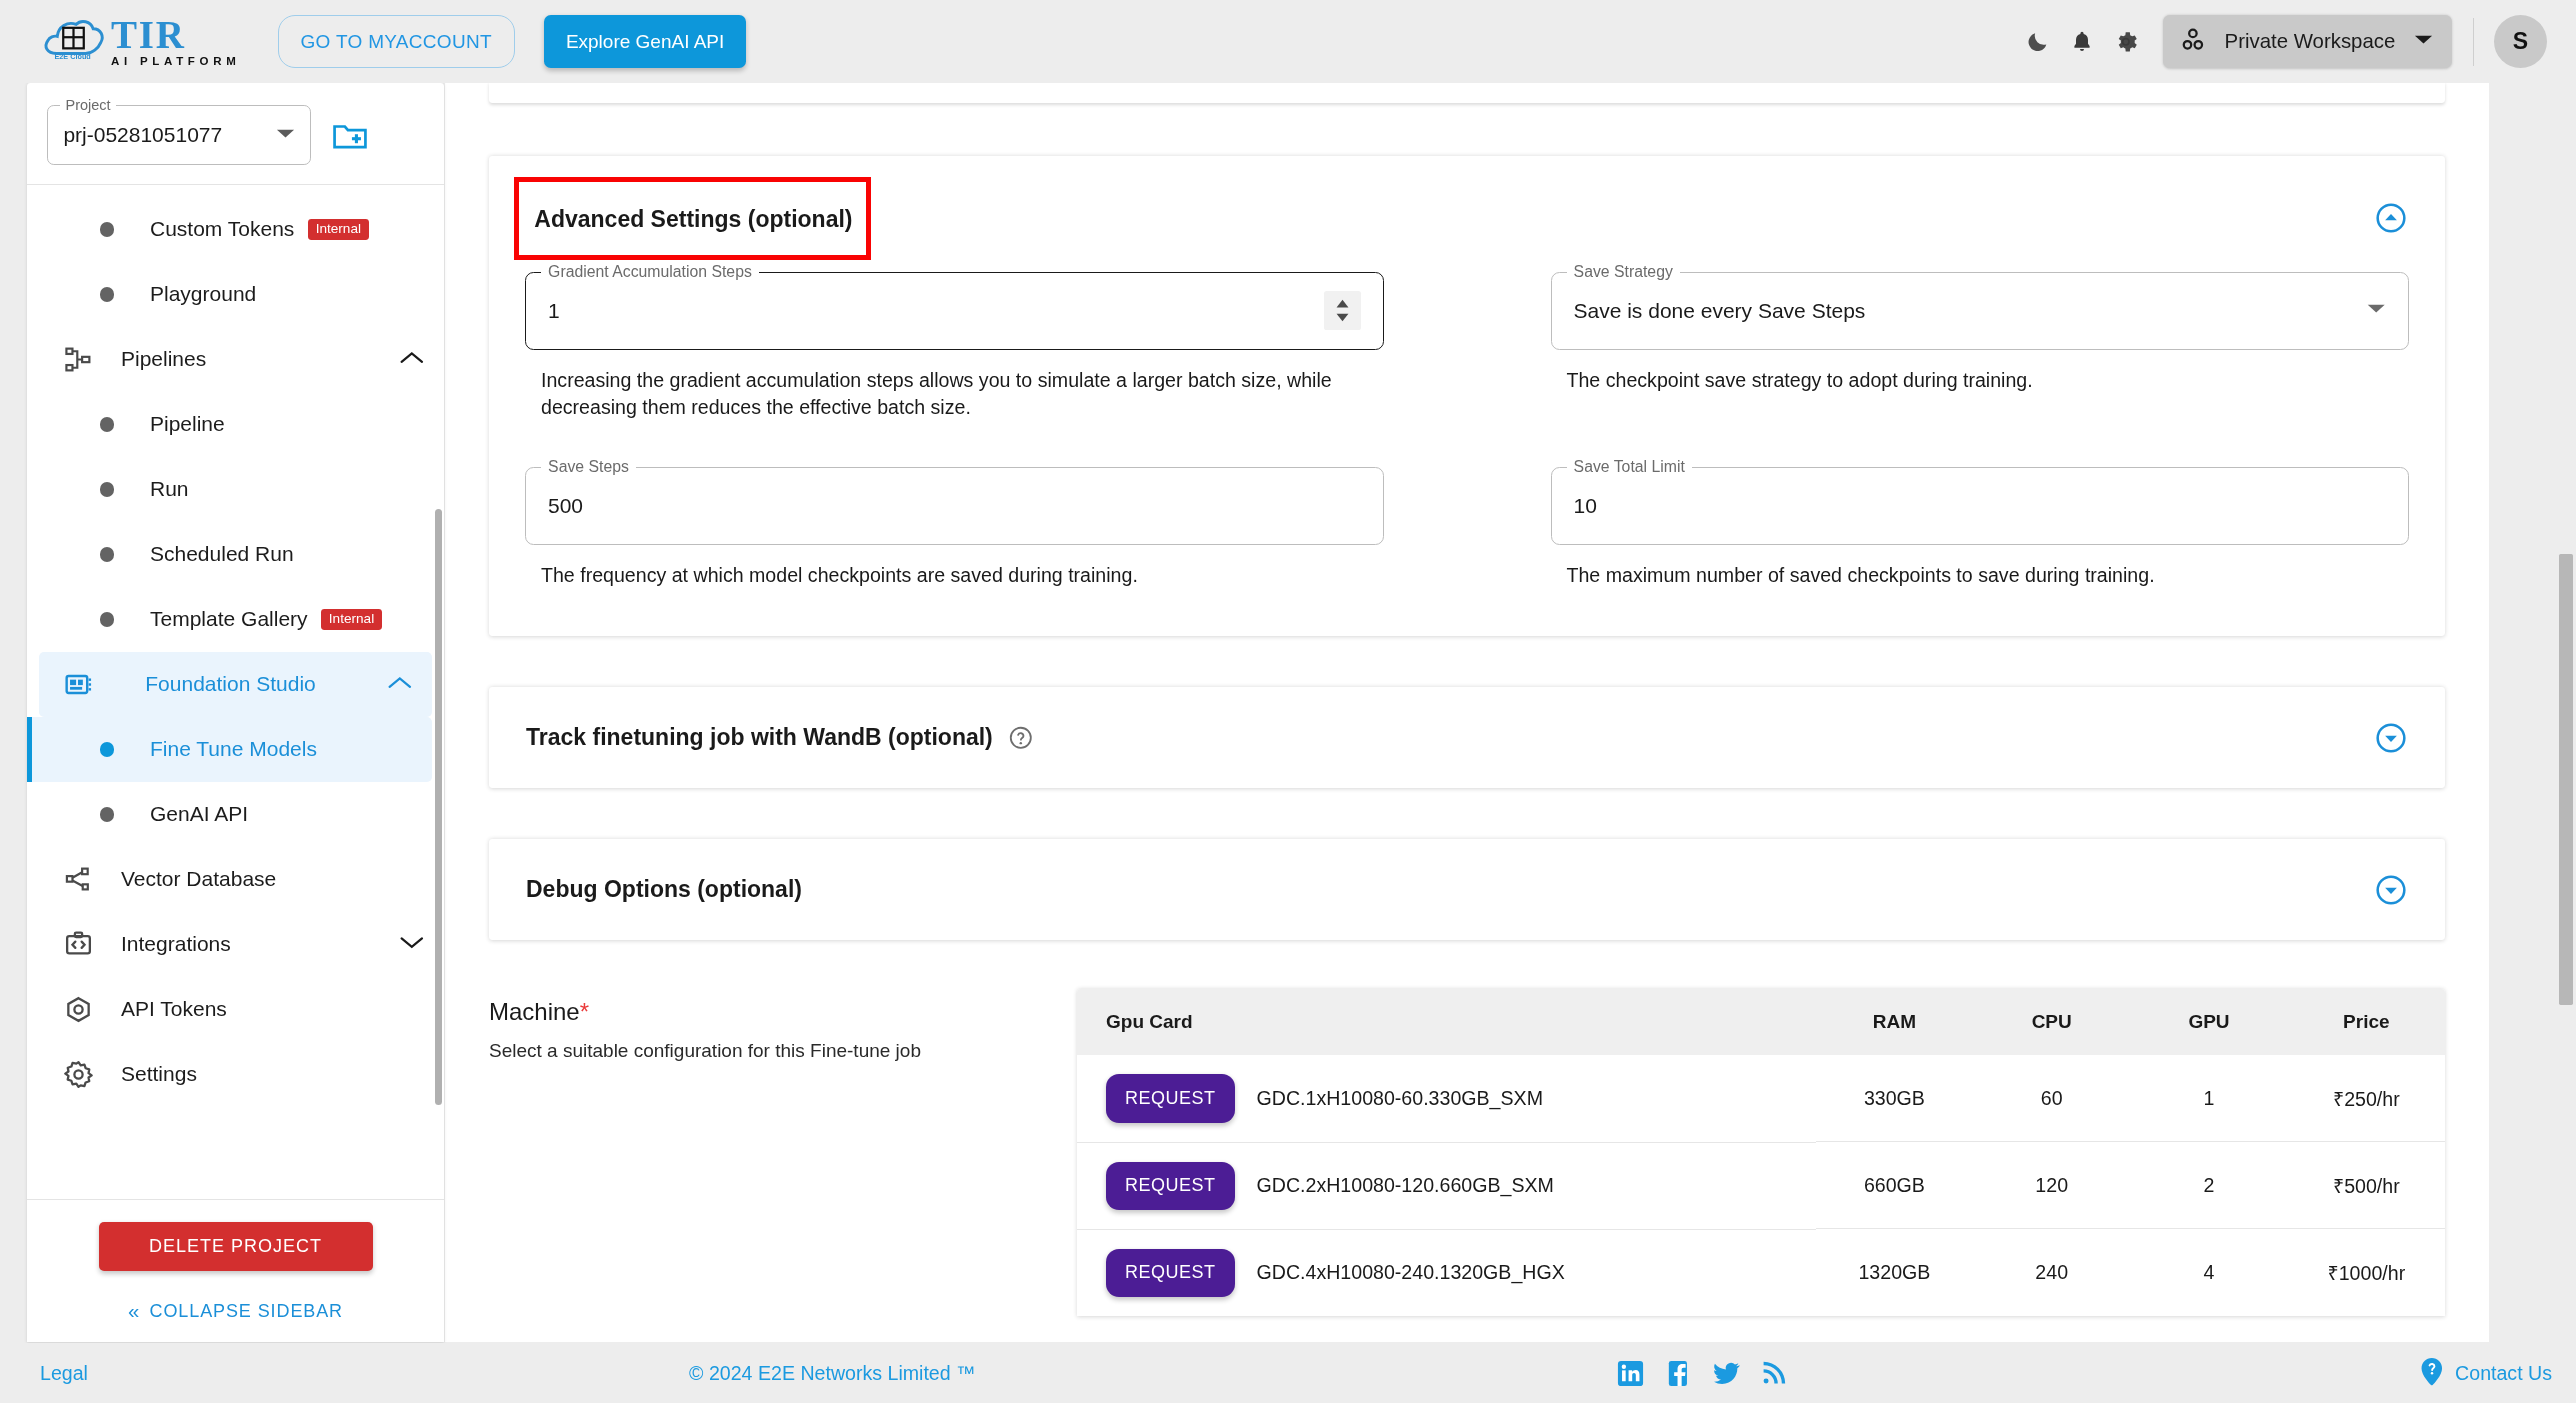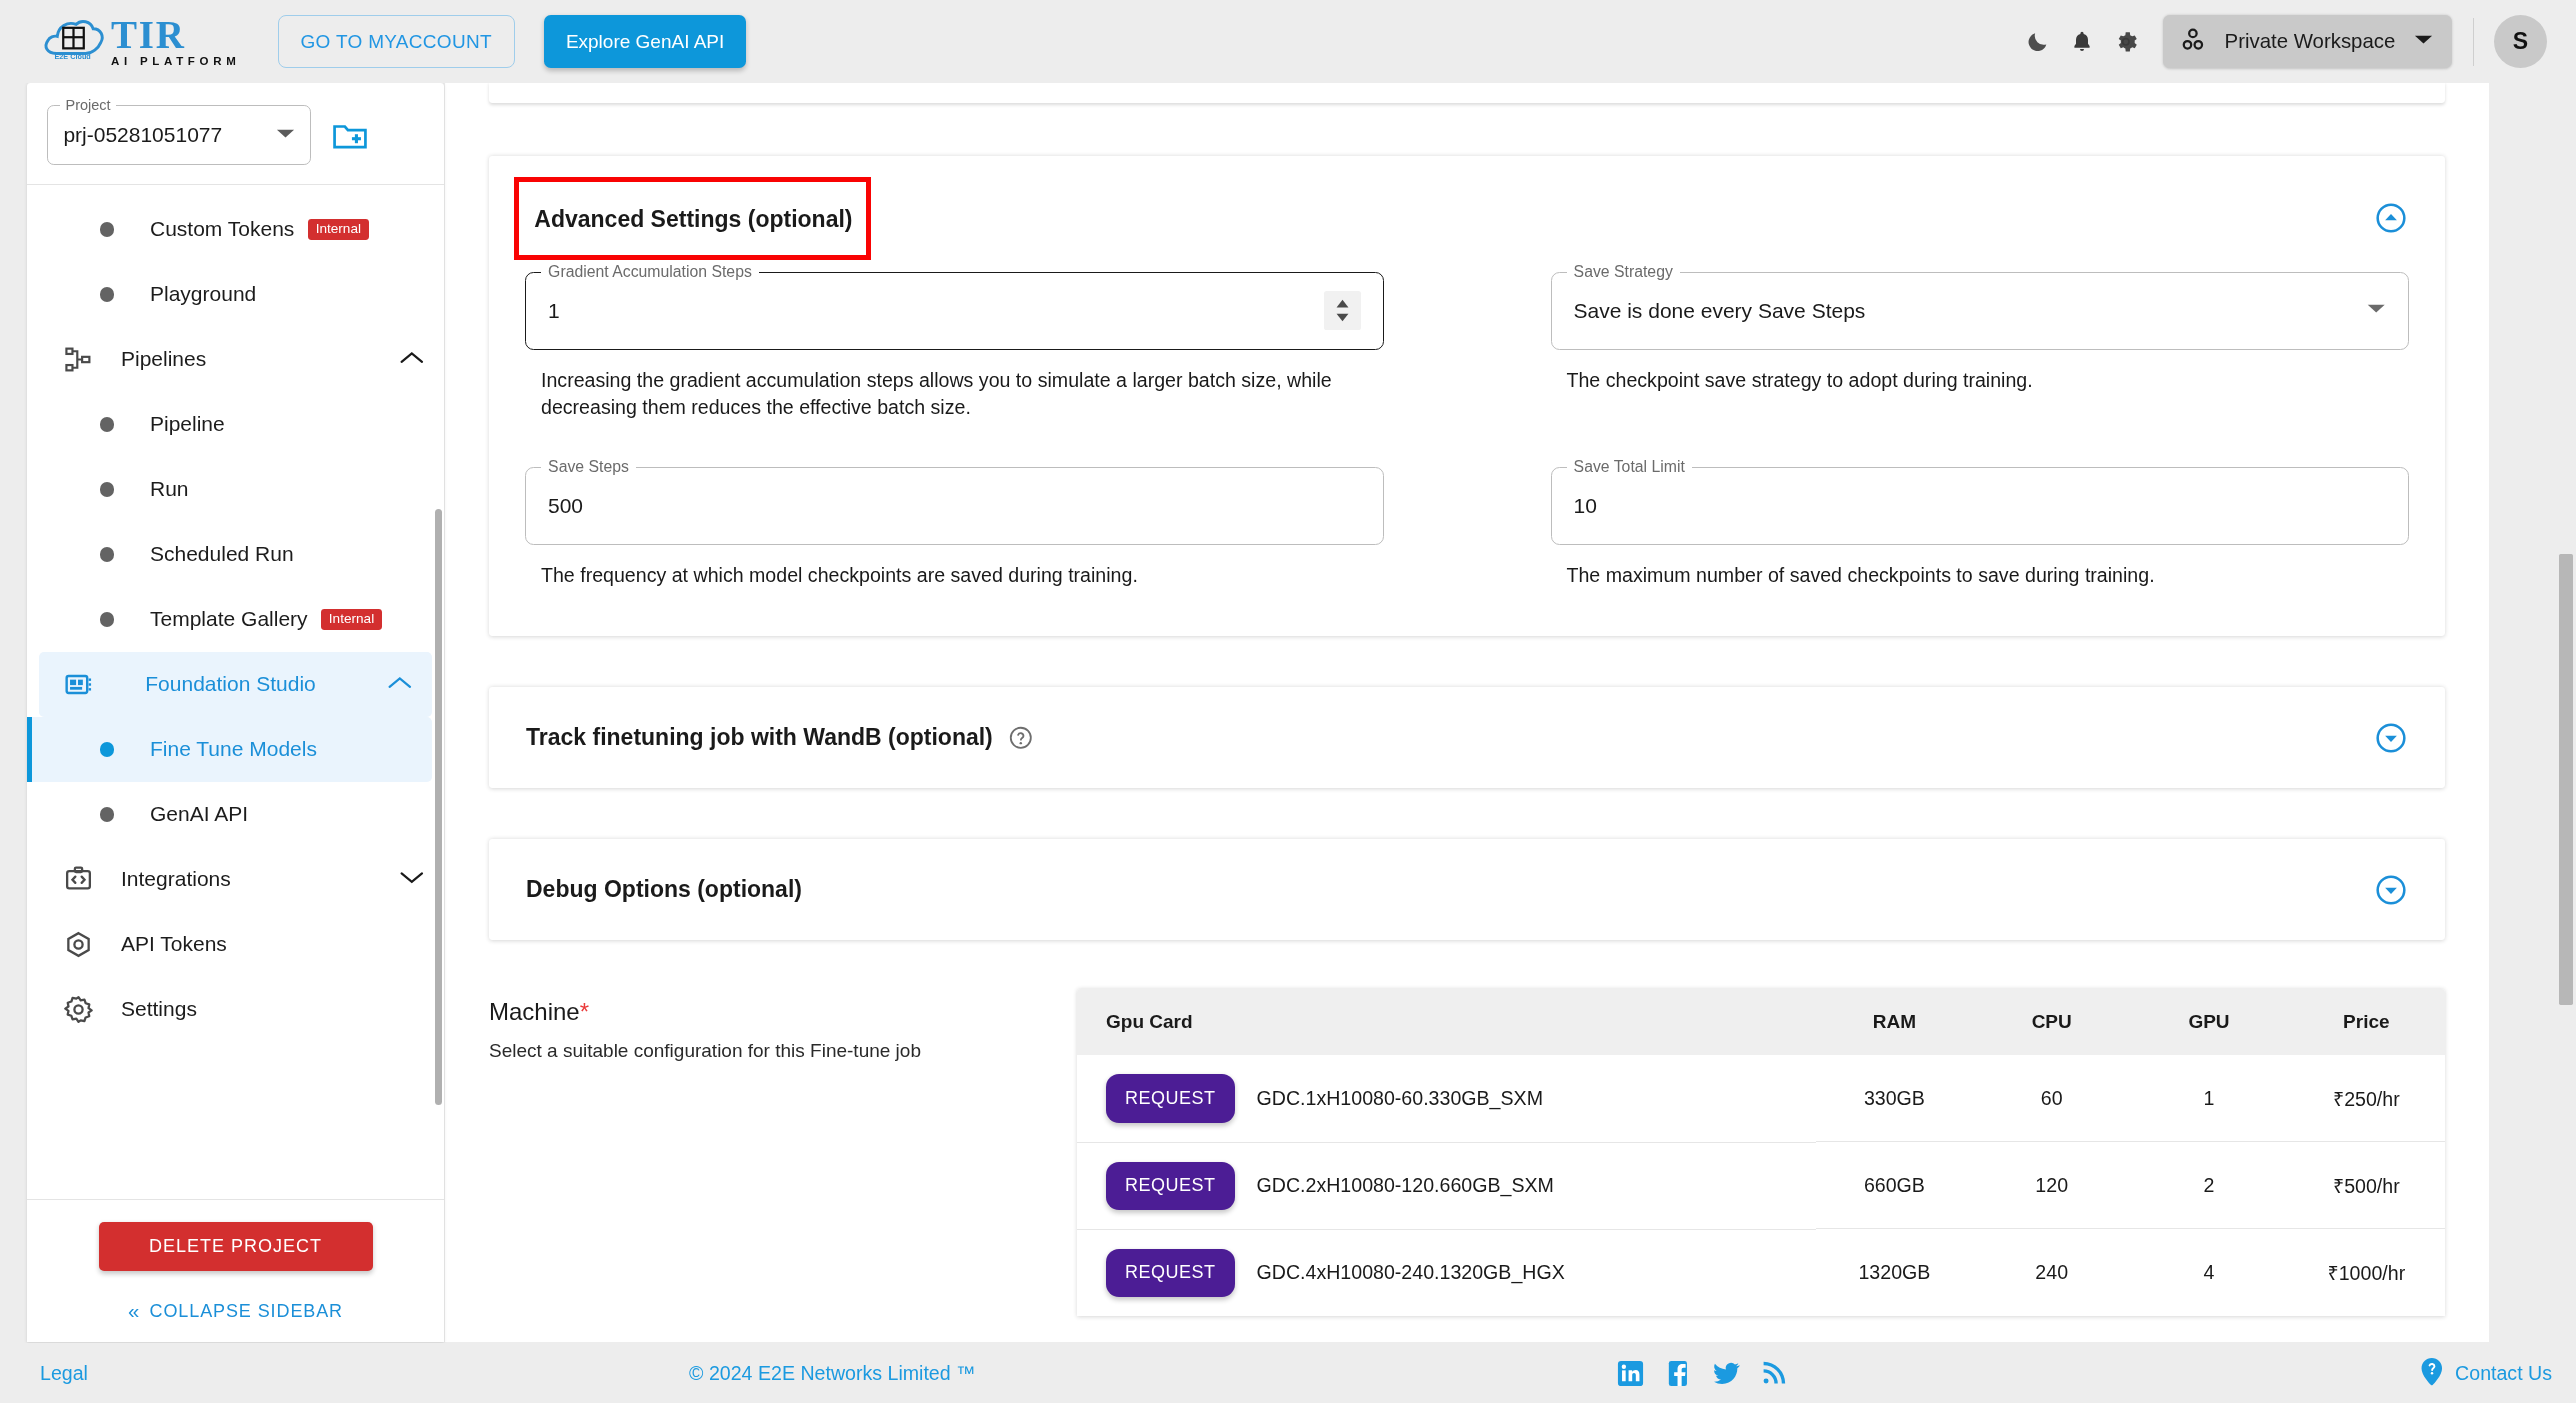--- a/index.html
+++ b/index.html
@@ -23,21 +23,21 @@
   .logo-tir {
     font-family: "Liberation Serif", serif; font-size: 39px; font-weight: 700;
     color: #2c8fd1; line-height: 0.95; letter-spacing: 1.7px;
   }
   .logo-sub {
     font-size: 11.5px; font-weight: 700; letter-spacing: 4.7px;
     color: #111; margin-top: 1.7px;
   }
   .btn-myaccount {
     margin-left: 37px; height: 53px; padding: 0 22px;
-    border: 0.9px solid #9fcdeb; border-radius: 8px; background: transparent;
+    border: 0.9px solid #9fcdeb; border-radius: 17px; background: transparent;
     color: #2196e3; font-size: 19px; letter-spacing: 0.3px;
     font-family: "Liberation Sans", sans-serif; cursor: pointer;
     display: flex; align-items: center;
   }
   .btn-genai {
     margin-left: 29px; height: 53px; padding: 0 22px;
     border: none; border-radius: 6.8px; background: #0d97da;
     color: #fff; font-size: 19px; cursor: pointer;
     box-shadow: 0 2.6px 5.1px rgba(0,0,0,.22);
     display: flex; align-items: center;
@@ -403,20 +403,31 @@
       <span class="nlabel">Fine Tune Models</span>
     </div>
 
     <div class="nav-item sub">
       <span class="icon-slot">
           <span class="bullet"></span>
         </span>
       <span class="nlabel">GenAI API</span>
     </div>
 
+    <div class="nav-item">
+      <span class="icon-slot">
+        <svg width="29" height="29" viewBox="0 0 24 24">
+          <rect x="2.4" y="9.2" width="4.6" height="4.6" fill="none" stroke="#4a4a4a" stroke-width="1.8"></rect>
+          <rect x="15" y="3" width="4.6" height="4.6" fill="none" stroke="#4a4a4a" stroke-width="1.8"></rect>
+          <rect x="15.5" y="16" width="4.2" height="4.2" fill="none" stroke="#4a4a4a" stroke-width="1.8"></rect>
+          <path d="M7 10.6l8-4.6M7 12.8l8.4 4.6" fill="none" stroke="#4a4a4a" stroke-width="1.8"></path>
+        </svg>
+      </span>
+      <span class="nlabel">Vector Database</span>
+    </div>
 
     <div class="nav-item">
       <span class="icon-slot">
         <svg width="29" height="29" viewBox="0 0 24 24">
           <rect x="2.6" y="5" width="18.8" height="14.4" rx="1.8" fill="none" stroke="#4a4a4a" stroke-width="1.9"></rect>
           <rect x="9" y="2.2" width="6" height="3.6" rx="1" fill="none" stroke="#4a4a4a" stroke-width="1.9"></rect>
           <path d="M9.4 9.6L7 12.2l2.4 2.6M14.6 9.6l2.4 2.6-2.4 2.6" fill="none" stroke="#4a4a4a" stroke-width="1.9" stroke-linecap="round"></path>
         </svg>
       </span>
       <span class="nlabel">Integrations</span>

